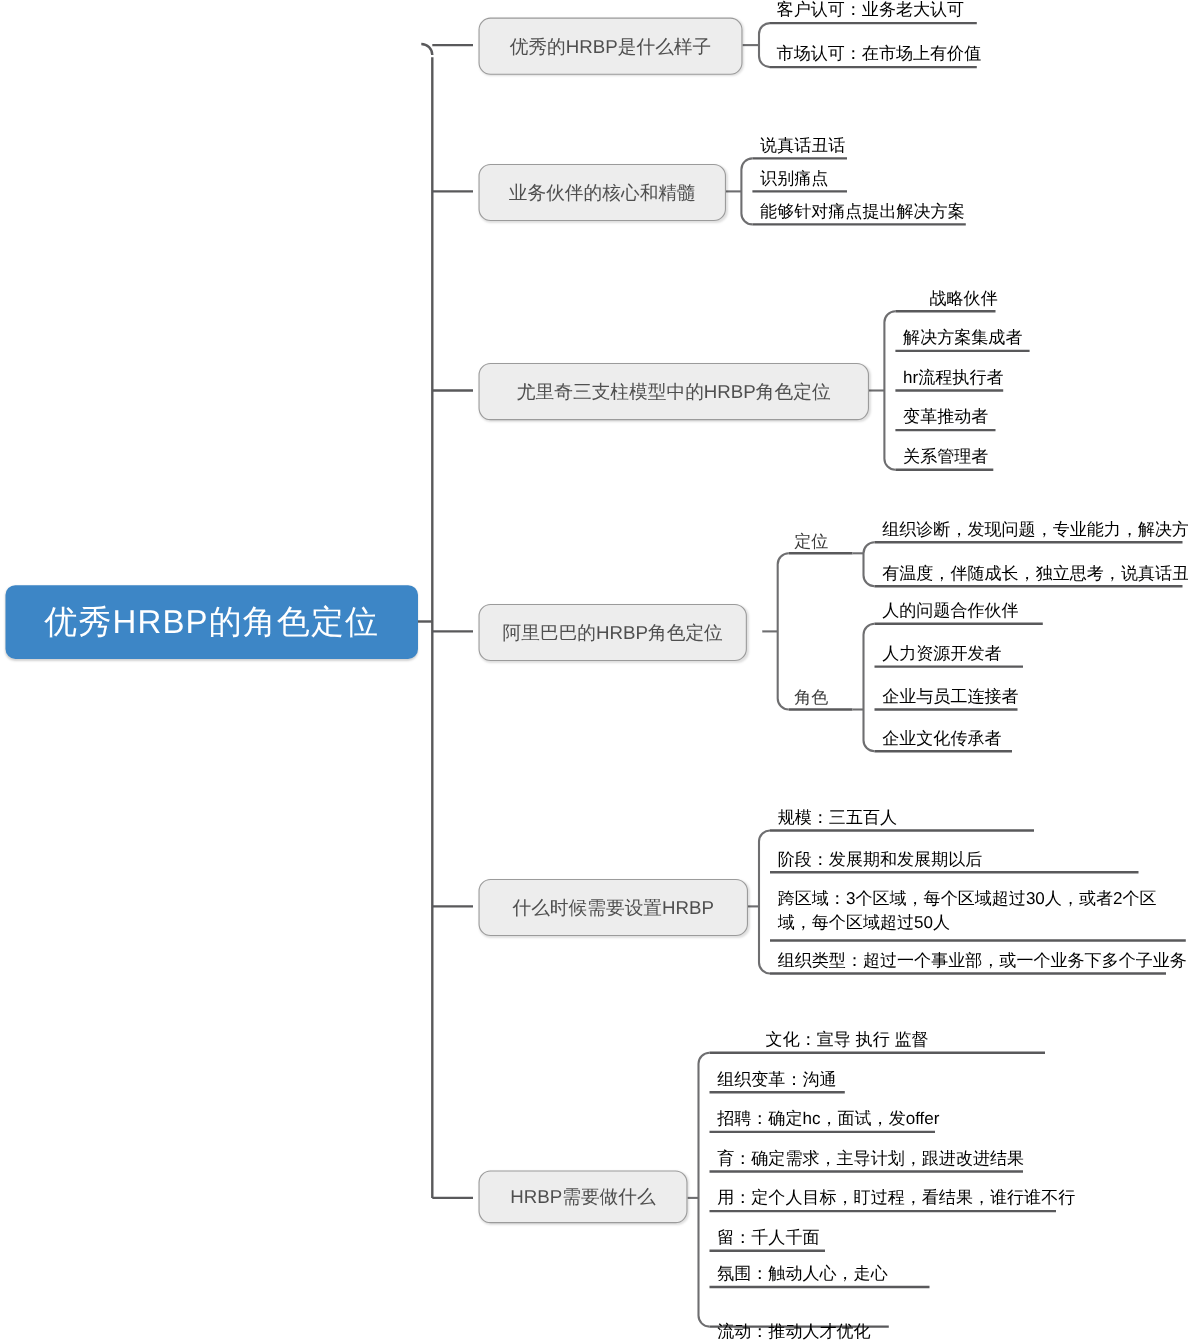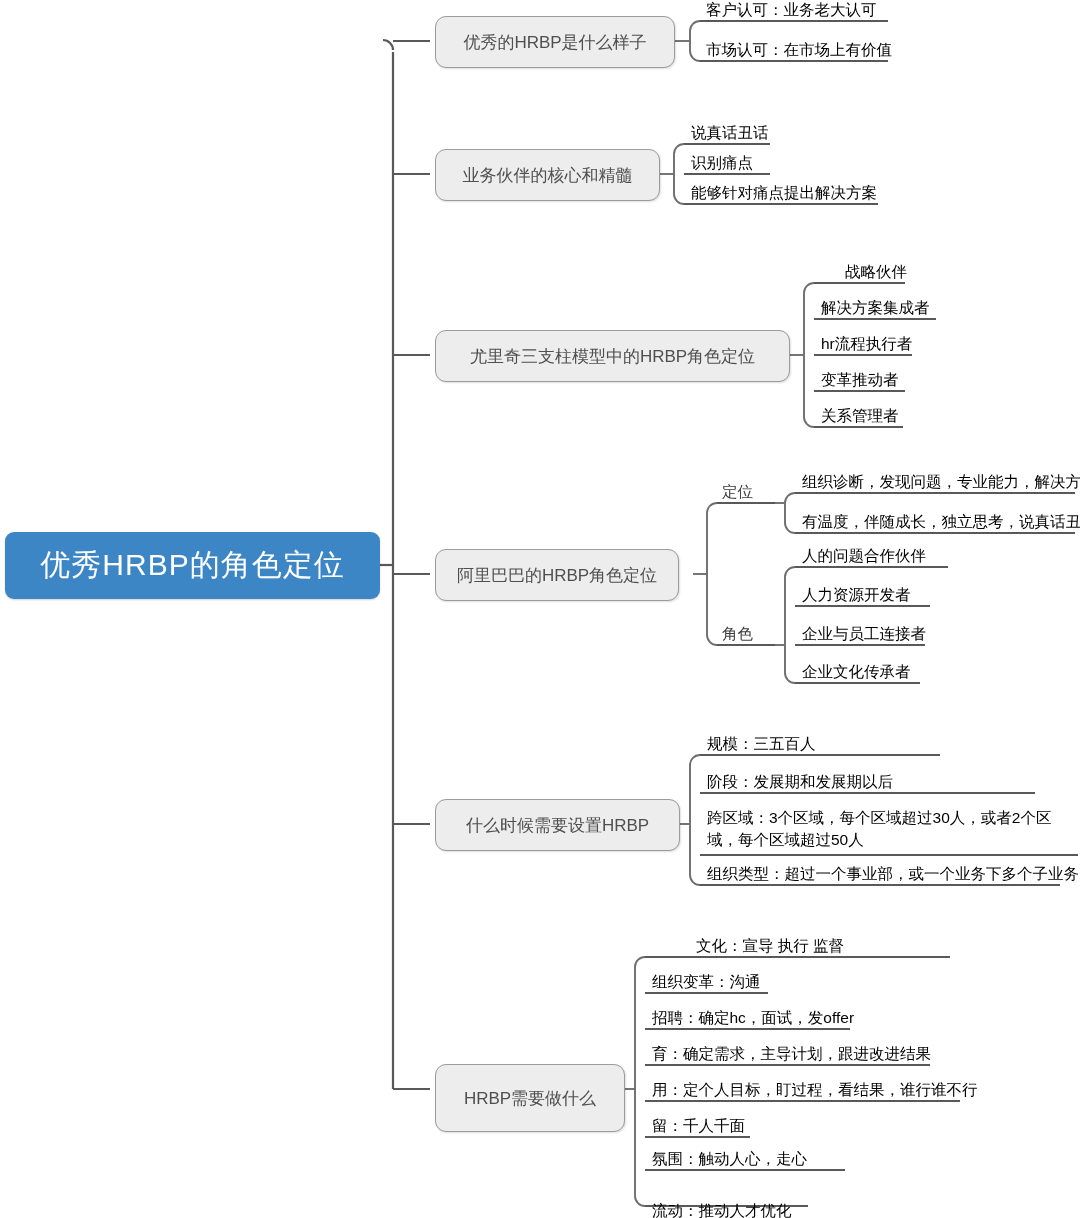--- a/index.html
+++ b/index.html
@@ -176,21 +176,21 @@
   </div>
   <div class="node branch-node" style="left:435px; top:330px; width:355px; height:52px;">
     <span>尤里奇三支柱模型中的HRBP角色定位</span>
   </div>
   <div class="node branch-node" style="left:435px; top:549px; width:244px; height:52px;">
     <span>阿里巴巴的HRBP角色定位</span>
   </div>
   <div class="node branch-node" style="left:435px; top:799px; width:245px; height:52px;">
     <span>什么时候需要设置HRBP</span>
   </div>
-  <div class="node branch-node" style="left:435px; top:1064px; width:190px; height:68px;">
+  <div class="node branch-node" style="left:435px; top:1064px; width:190px; height:48px;">
     <span>HRBP需要做什么</span>
   </div>
 
   <div class="leaf-label" style="left:706px; top:0px;">客户认可：业务老大认可</div>
   <div class="leaf-label" style="left:706px; top:40px;">市场认可：在市场上有价值</div>
 
   <div class="leaf-label" style="left:691px; top:123px;">说真话丑话</div>
   <div class="leaf-label" style="left:691px; top:153px;">识别痛点</div>
   <div class="leaf-label" style="left:691px; top:183px;">能够针对痛点提出解决方案</div>
 

